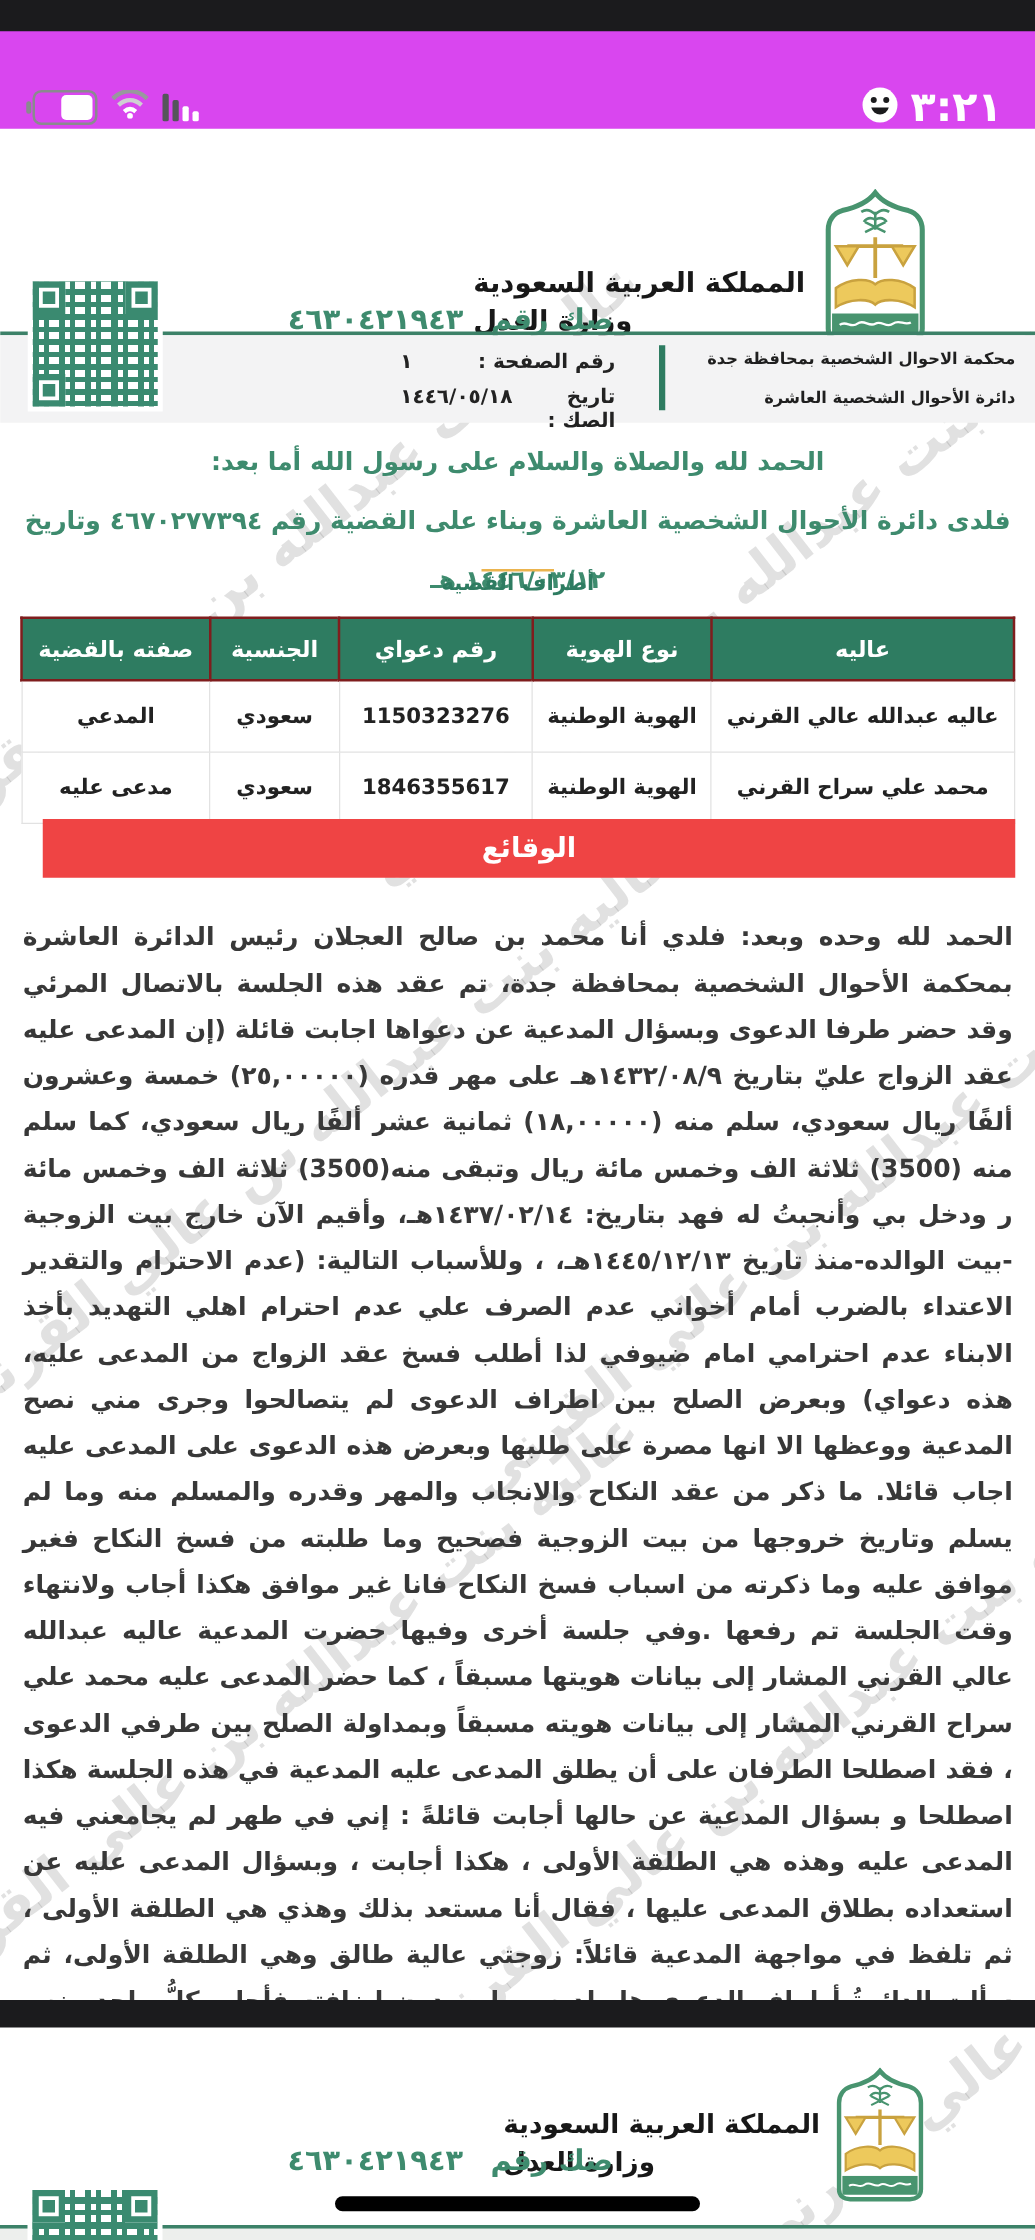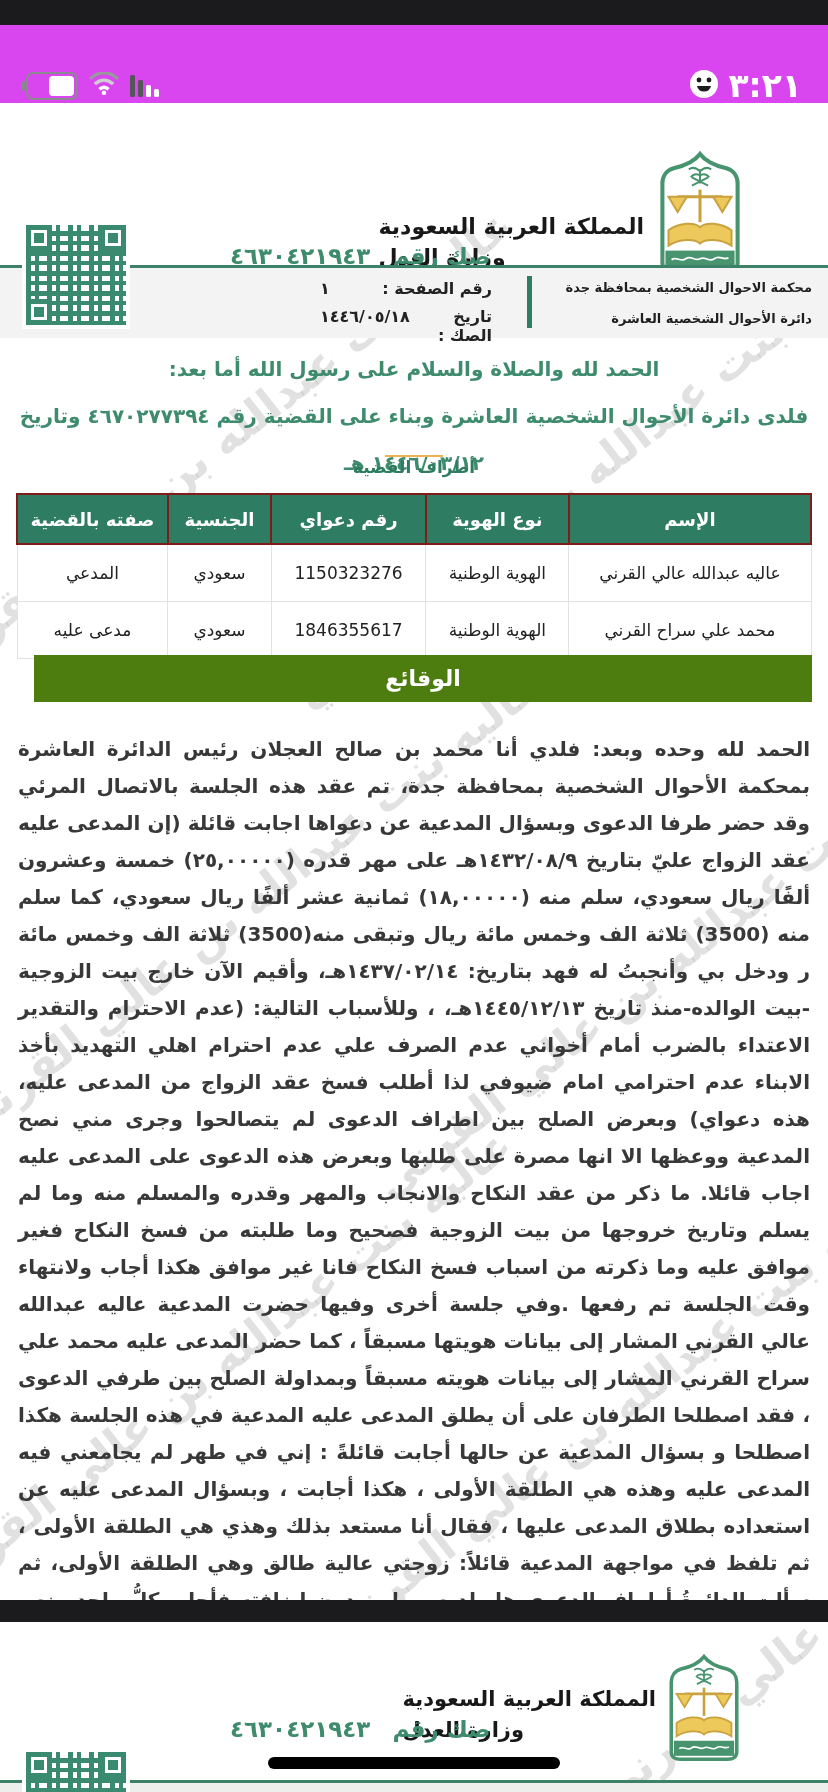--- a/index.html
+++ b/index.html
@@ -67,24 +67,24 @@
                   padding:0 16px;box-sizing:border-box;z-index:2;direction:rtl;flex-direction:column;}
   .section-marker .ln{height:2px;background:#ebb44e;}
   .section-marker .ln.short{width:58px;}
   .section-marker .ln.long{flex:1;}
   .section-marker .lbl{color:#2e7c61;font-size:17px;font-weight:bold;margin:0 14px;}
 
   .ptable{position:absolute;right:16px;left:16px;z-index:2;border-collapse:collapse;
           table-layout:fixed;width:calc(100% - 32px);direction:rtl;}
   .ptable th{background:#2e7c61;color:#fff;font-size:18px;font-weight:bold;
              height:46px;border:2px solid #7f1d1d;}
-  .ptable td{background:#fff;color:#222;font-size:17px;font-weight:normal;height:54px;
+  .ptable td{background:#fff;color:#222;font-size:17px;font-weight:bold;height:54px;
              text-align:center;border:1px solid #e2e2e2;}
 
-  .banner{position:absolute;right:16px;left:16px;height:47px;background:#4d7c0f;color:#fff;
+  .banner{position:absolute;right:16px;left:16px;height:47px;background:#ef4444;color:#fff;
           font-size:22px;font-weight:bold;display:flex;align-items:center;justify-content:center;z-index:2;margin-left:18px;}
 
   .facts-body{position:absolute;right:18px;left:18px;z-index:2;color:#383838;font-size:20px;
               font-weight:bold;line-height:37px;text-align:justify;direction:rtl;}
 
   .sliver{position:absolute;left:0;width:100%;background:#edefed;z-index:2;}
 
   .home-indicator{position:absolute;top:1757px;left:268px;width:292px;height:12px;
                   border-radius:6px;background:#000;z-index:10;}
 </style>
@@ -205,21 +205,21 @@
     <table class="ptable" style="top:390px">
       <colgroup>
           <col style="width:30.5%">
           <col style="width:18%">
           <col style="width:19.5%">
           <col style="width:13%">
           <col style="width:19%">
         </colgroup>
       <thead>
         <tr>
-          <th>الإسم</th>
+          <th>عاليه</th>
           <th>نوع الهوية</th>
           <th>رقم دعواي</th>
           <th>الجنسية</th>
           <th>صفته بالقضية</th>
         </tr>
       </thead>
       <tbody>
         <tr>
           <td>عاليه عبدالله عالي القرني</td>
           <td>الهوية الوطنية</td>

